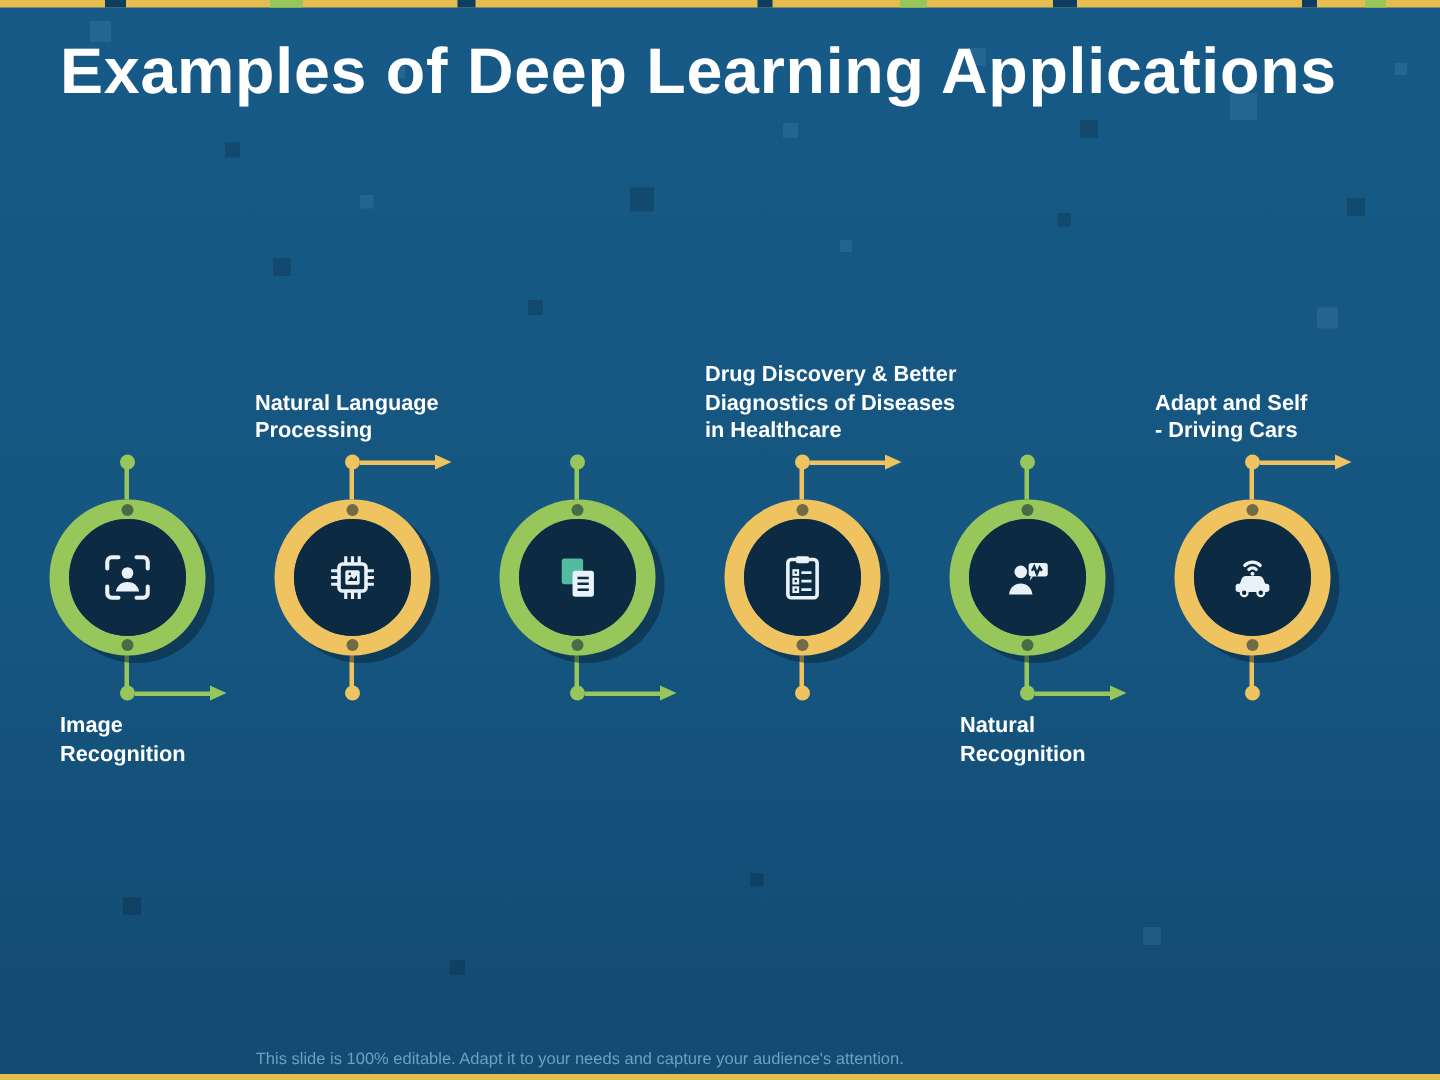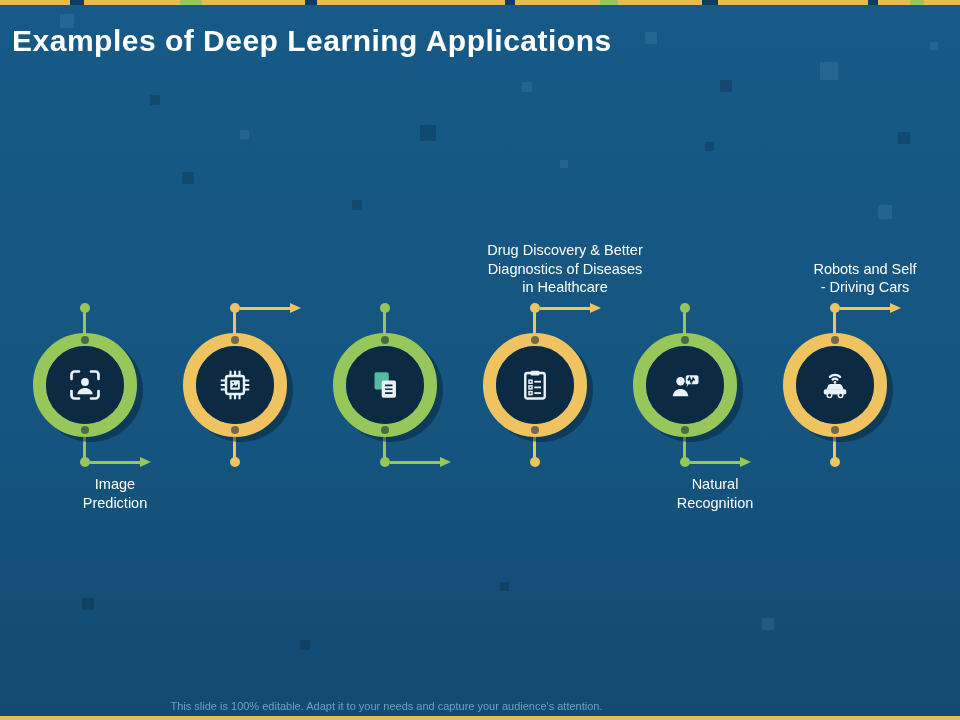--- a/index.html
+++ b/index.html
@@ -8,22 +8,22 @@
   .slide {
     position:relative; width:960px; height:720px; overflow:hidden;
     background:linear-gradient(180deg, #175a87 0%, #155680 55%, #124a72 100%);
   }
   .topbar { position:absolute; top:0; left:0; width:960px; height:5px; background:var(--bar); z-index:5; }
   .bottombar { position:absolute; bottom:0; left:0; width:960px; height:4px; background:var(--bar); z-index:5; }
   .bar-notch { position:absolute; top:0; height:100%; }
   .decor-layer { position:absolute; inset:0; z-index:1; }
   .decor { position:absolute; }
   .title {
-    position:absolute; left:12px; top:24px; z-index:4;
-    font-size:30px; font-weight:bold; color:#ffffff; letter-spacing:.5px;
+    position:absolute; left:40px; top:24px; z-index:4;
+    font-size:43px; font-weight:bold; color:#ffffff; letter-spacing:.5px;
   }
   .items { position:absolute; left:0; top:225px; width:960px; height:330px; z-index:3; }
   .item { position:absolute; top:0; width:150px; height:330px; }
   .item.green  { --ring:var(--green);  --ringd:var(--greenDark); }
   .item.yellow { --ring:var(--yellow); --ringd:var(--yellowDark); }
 
   .ring {
     position:absolute; left:23px; top:108px; width:104px; height:104px;
     border-radius:50%; border:13px solid var(--ring);
     box-shadow:6px 5px 0 rgba(8,33,51,.5);
@@ -48,22 +48,22 @@
   .arrow { position:absolute; left:80px; width:64px; height:10px; }
   .arrow.top { top:78px; } .arrow.bottom { top:232px; }
   .arrow .line { position:absolute; left:0; top:3.5px; width:52px; height:3px; background:var(--ring); }
   .arrow .head {
     position:absolute; left:50px; top:0; width:0; height:0;
     border-left:11px solid var(--ring);
     border-top:5px solid transparent; border-bottom:5px solid transparent;
   }
 
   .label {
-    position:absolute; color:#ffffff; font-weight:normal; font-size:14.5px;
-    line-height:1.28; text-align:center; white-space:pre-line;
+    position:absolute; color:#ffffff; font-weight:bold; font-size:14.5px;
+    line-height:1.28; text-align:left; white-space:pre-line;
   }
   .label.above { left:10px; width:190px; bottom:258px; }
   .label.below { left:30px; width:150px; top:250px; }
 
   .footer {
     position:absolute; left:0; width:761px; top:700px; z-index:4;
     text-align:center; font-size:11px; color:var(--footer);padding-left:12px;
   }
 </style>
 </head>
@@ -100,21 +100,21 @@
       <div class="bar-notch" style="left: 868px; width: 10px; background: rgb(14, 61, 95);"></div>
       <div class="bar-notch" style="left: 180px; width: 22px; background: rgb(151, 199, 91);"></div>
       <div class="bar-notch" style="left: 600px; width: 18px; background: rgb(151, 199, 91);"></div>
       <div class="bar-notch" style="left: 910px; width: 14px; background: rgb(151, 199, 91);"></div>
     </div>
   <div class="bottombar"></div>
   <h1 class="title">Examples of Deep Learning Applications</h1>
   <div class="items">
       <div class="item green below" style="left: 10px;">
         <div class="label below">Image
-Prediction</div>
+Recognition</div>
         <div class="stem top"></div>
         <div class="dot top"></div>
         <div class="stem bottom"></div>
         <div class="dot bottom"></div>
         <div class="arrow bottom">
           <span class="line"></span>
           <span class="head"></span>
         </div>
         <div class="ring">
           <div class="inner">
@@ -125,20 +125,22 @@
               <path d="M8 21H5a2 2 0 0 1-2-2v-3" stroke="currentColor" stroke-width="1.8" stroke-linecap="round"></path>
               <circle cx="12" cy="10" r="2.6" fill="currentColor"></circle>
               <path d="M6.8 18.2c.6-2.8 2.7-4.2 5.2-4.2s4.6 1.4 5.2 4.2z" fill="currentColor"></path>
             </svg>
           </div>
           <div class="notch top"></div>
           <div class="notch bottom"></div>
         </div>
       </div>
       <div class="item yellow above" style="left: 160px;">
+        <div class="label above">Natural Language
+Processing</div>
         <div class="stem top"></div>
         <div class="dot top"></div>
         <div class="stem bottom"></div>
         <div class="dot bottom"></div>
         <div class="arrow top">
           <span class="line"></span>
           <span class="head"></span>
         </div>
         <div class="ring">
           <div class="inner">
@@ -223,21 +225,21 @@
               <rect x="12.5" y="5.5" width="8.5" height="6" rx="1.2" fill="currentColor"></rect>
               <path d="M14.5 11.4l-1.6 2.1.6-2.1z" fill="currentColor"></path>
               <path d="M14 9l1-1.8 1.2 3.2 1.2-2.8 1 1.4" stroke="#0C2B42" stroke-width="1.1"></path>
             </svg>
           </div>
           <div class="notch top"></div>
           <div class="notch bottom"></div>
         </div>
       </div>
       <div class="item yellow above" style="left: 760px;">
-        <div class="label above">Robots and Self
+        <div class="label above">Adapt and Self
 - Driving Cars</div>
         <div class="stem top"></div>
         <div class="dot top"></div>
         <div class="stem bottom"></div>
         <div class="dot bottom"></div>
         <div class="arrow top">
           <span class="line"></span>
           <span class="head"></span>
         </div>
         <div class="ring">

